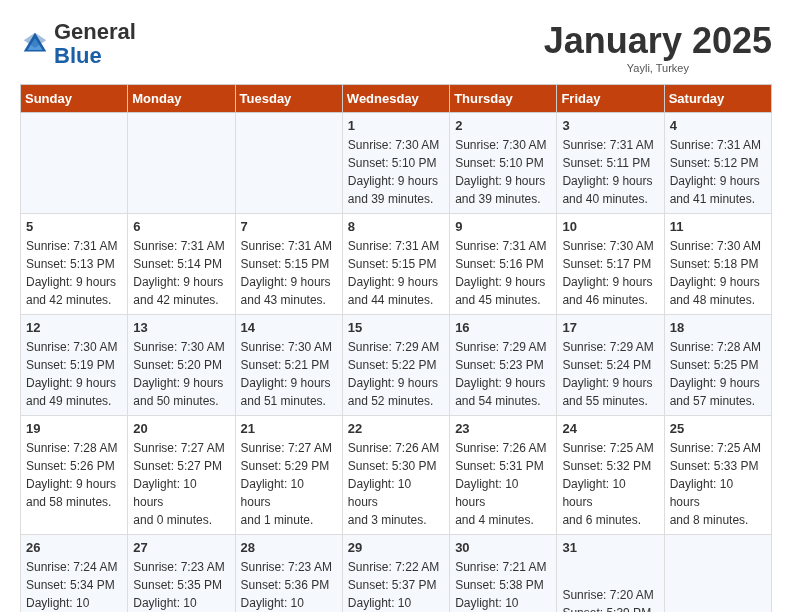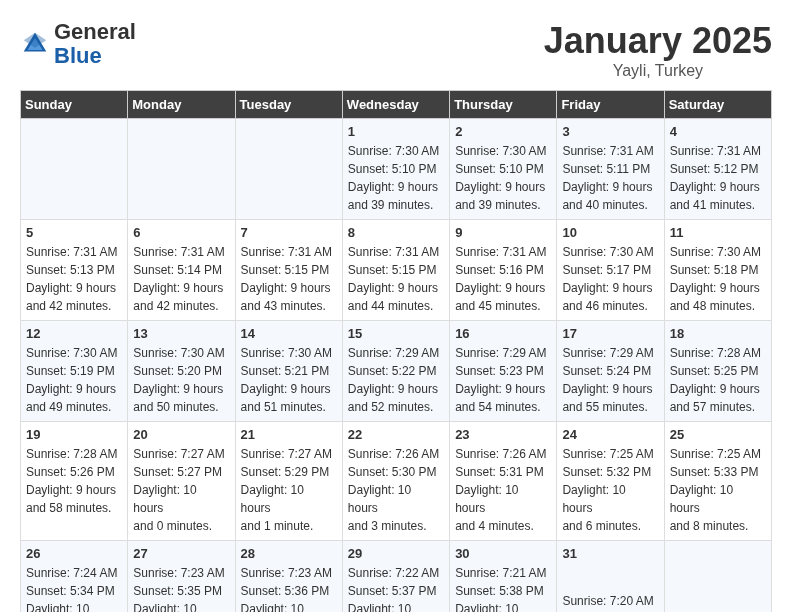--- a/index.html
+++ b/index.html
@@ -34,30 +34,30 @@
     }
     .title-block {
       text-align: center;
     }
     .month-title {
       font-size: 36px;
       font-weight: bold;
       color: #333;
     }
     .location {
-      font-size: 16px;
+      font-size: 11px;
       color: #555;
     }
     table {
       width: 100%;
       border-collapse: collapse;
       table-layout: fixed;
     }
     thead th {
-      background-color: #404040;
+      background-color: #c2410c;
       color: #fff;
       font-size: 13px;
       font-weight: bold;
       padding: 6px 4px;
       text-align: left;
       border: 1px solid #ccc;
     }
     tbody td {
       vertical-align: top;
       padding: 5px 5px;

